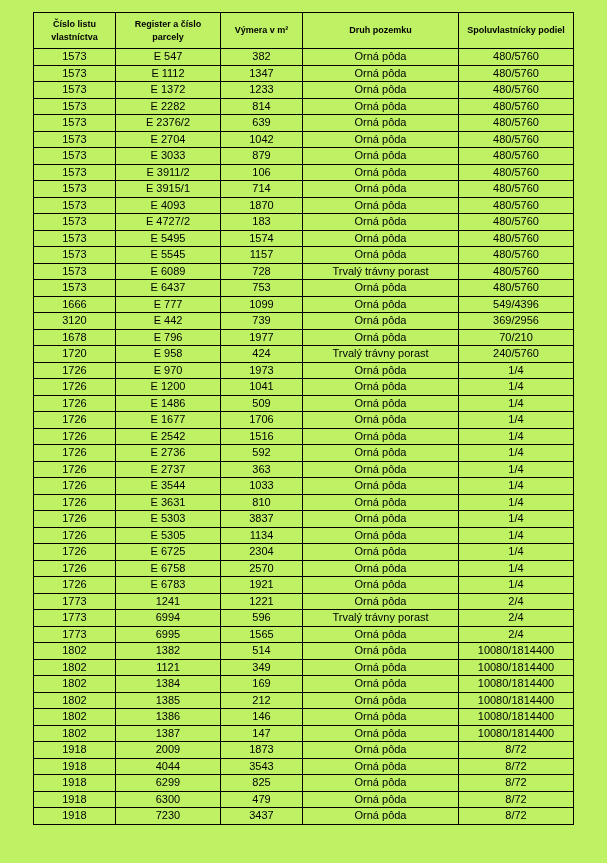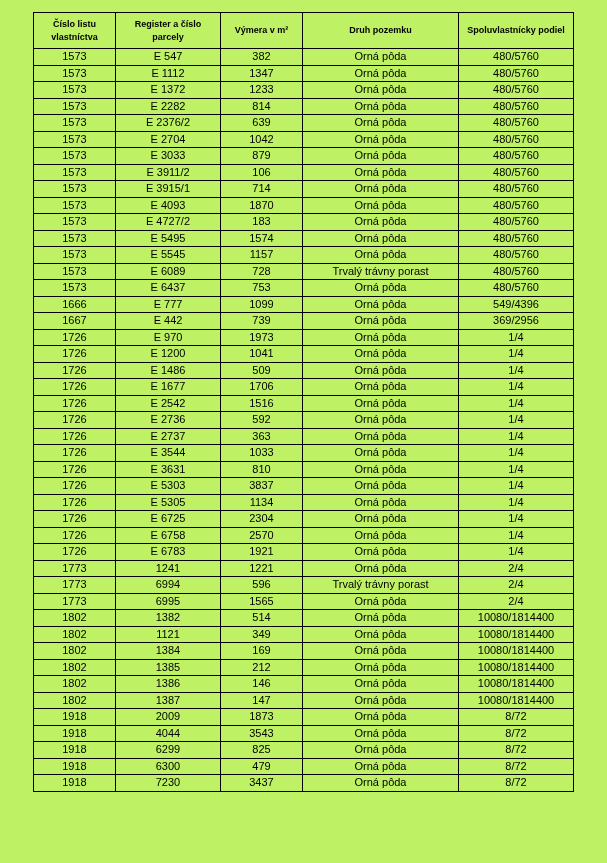--- a/index.html
+++ b/index.html
@@ -174,25 +174,39 @@
           <td>480/5760</td>
         </tr>
         <tr>
           <td>1666</td>
           <td>E 777</td>
           <td>1099</td>
           <td>Orná pôda</td>
           <td>549/4396</td>
         </tr>
         <tr>
-          <td>1667</td>
+          <td>3120</td>
           <td>E 442</td>
           <td>739</td>
           <td>Orná pôda</td>
           <td>369/2956</td>
+        </tr>
+        <tr>
+          <td>1678</td>
+          <td>E 796</td>
+          <td>1977</td>
+          <td>Orná pôda</td>
+          <td>70/210</td>
+        </tr>
+        <tr>
+          <td>1720</td>
+          <td>E 958</td>
+          <td>424</td>
+          <td>Trvalý trávny porast</td>
+          <td>240/5760</td>
         </tr>
         <tr>
           <td>1726</td>
           <td>E 970</td>
           <td>1973</td>
           <td>Orná pôda</td>
           <td>1/4</td>
         </tr>
         <tr>
           <td>1726</td>

